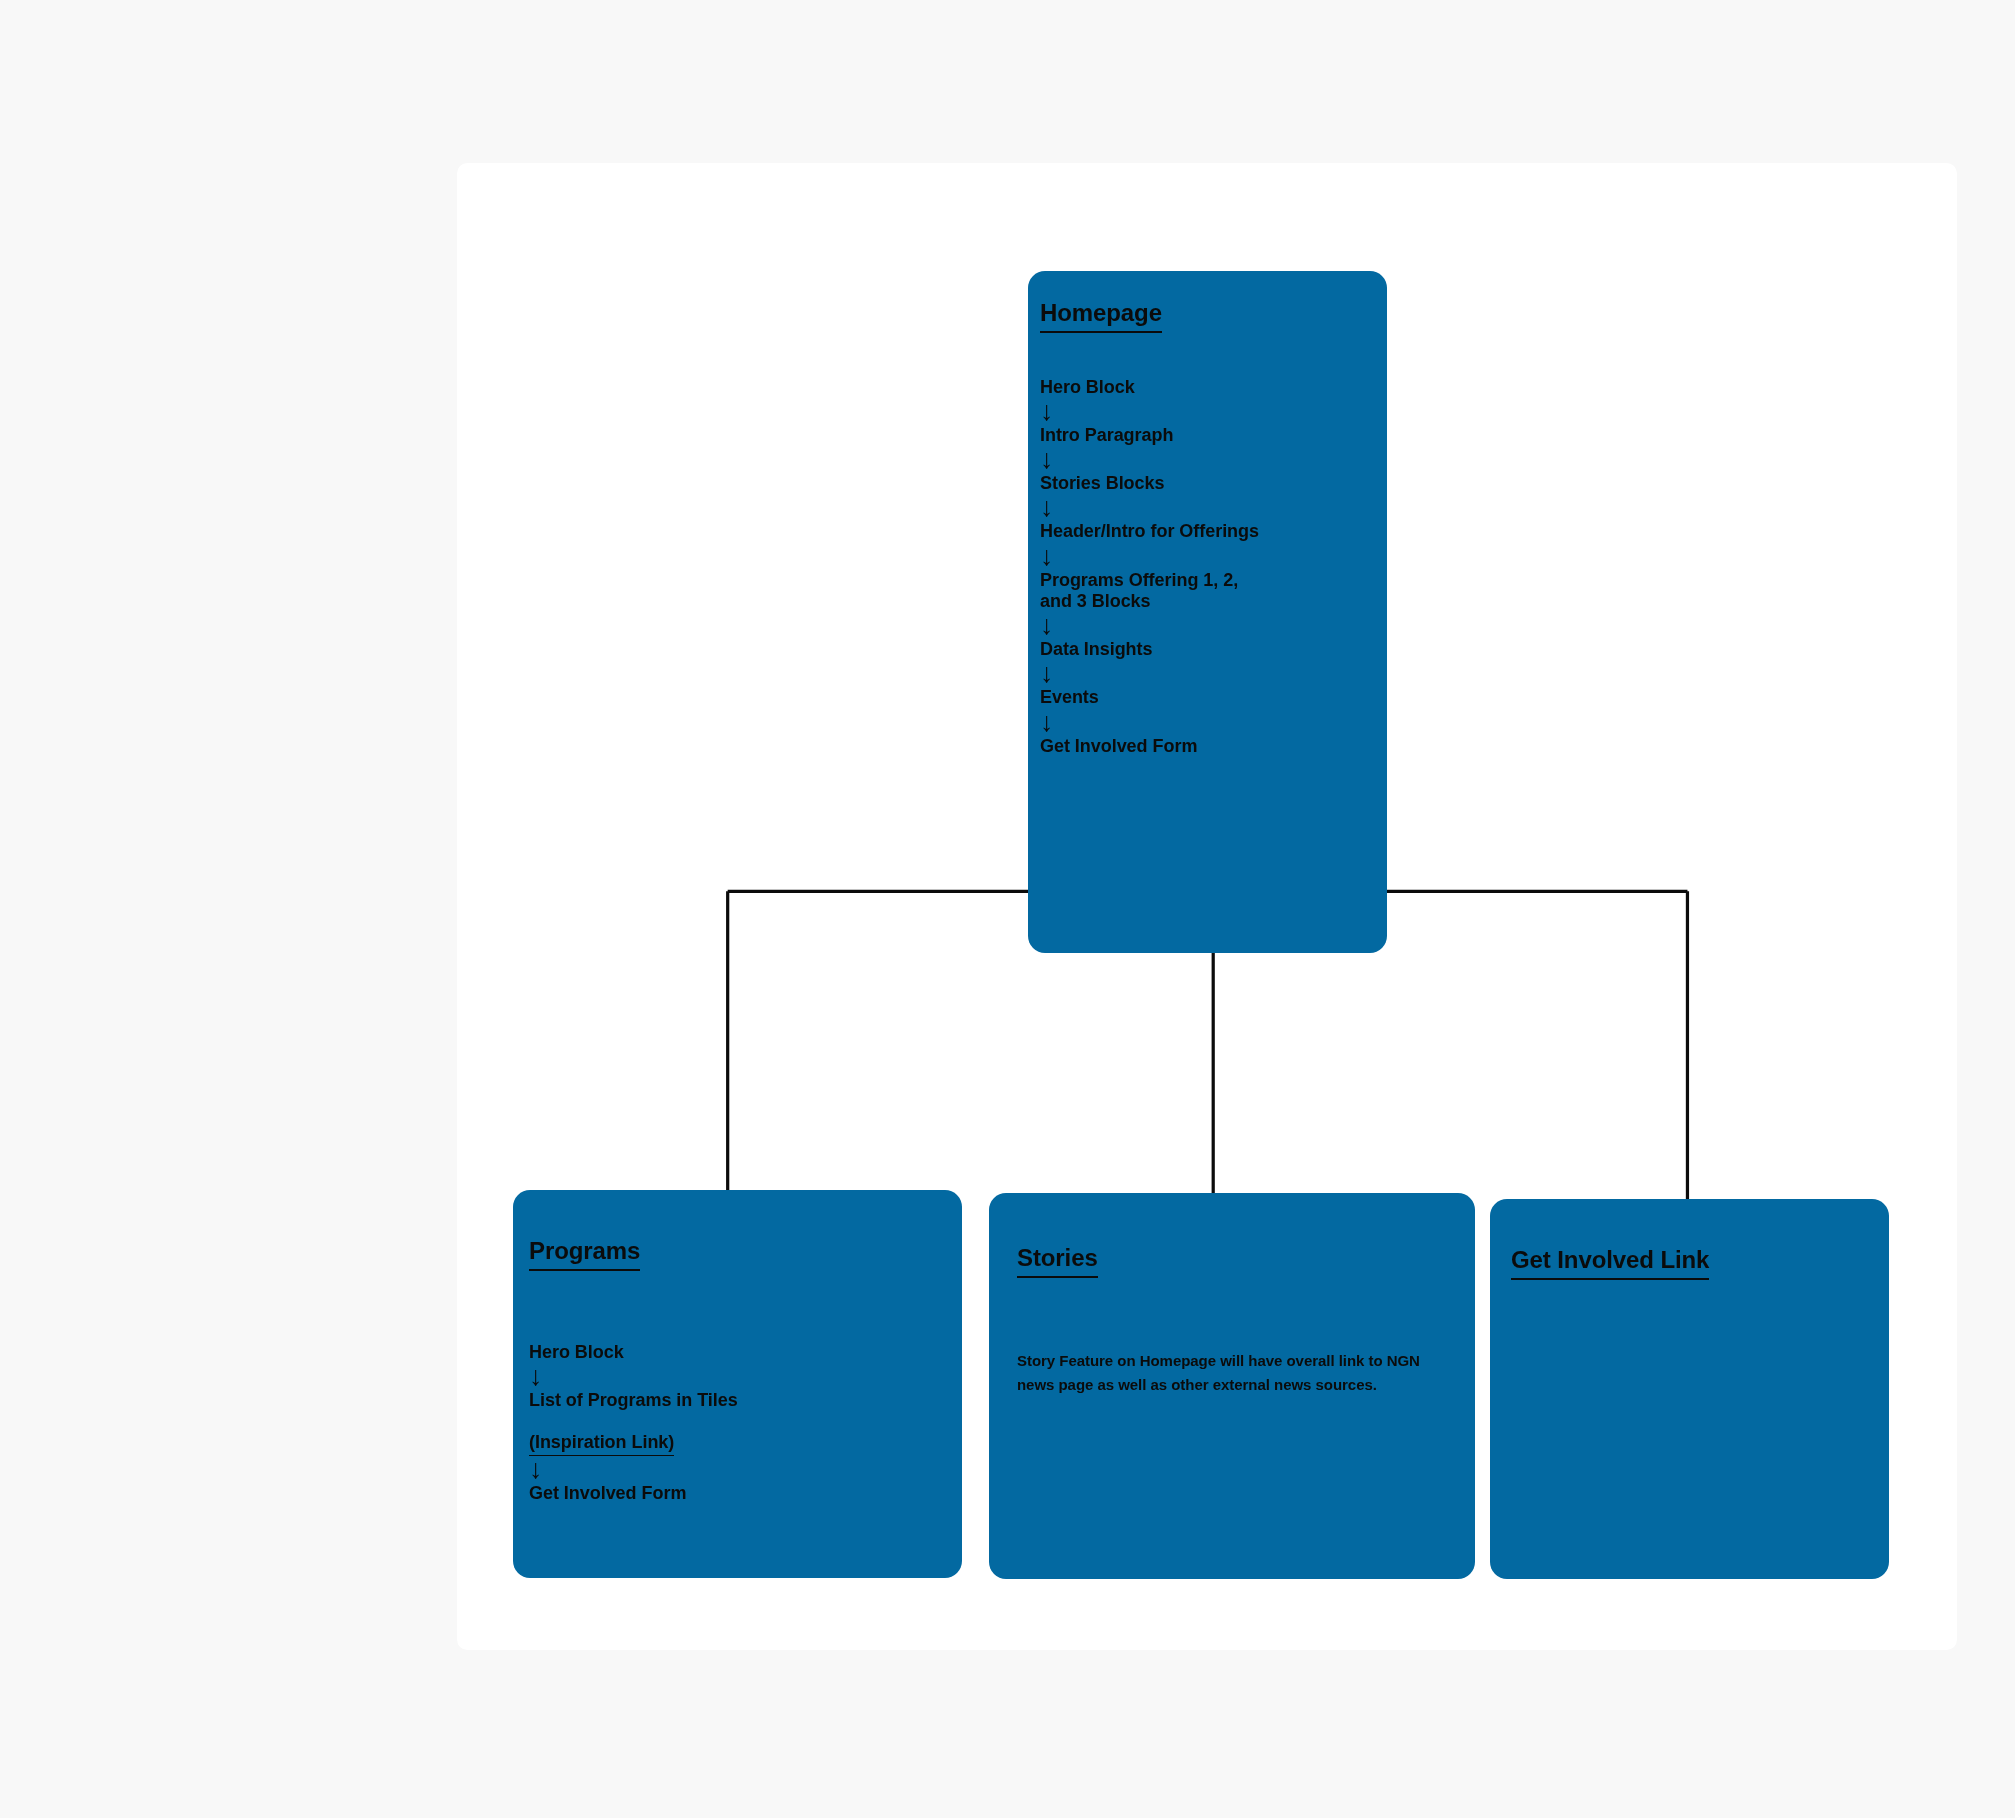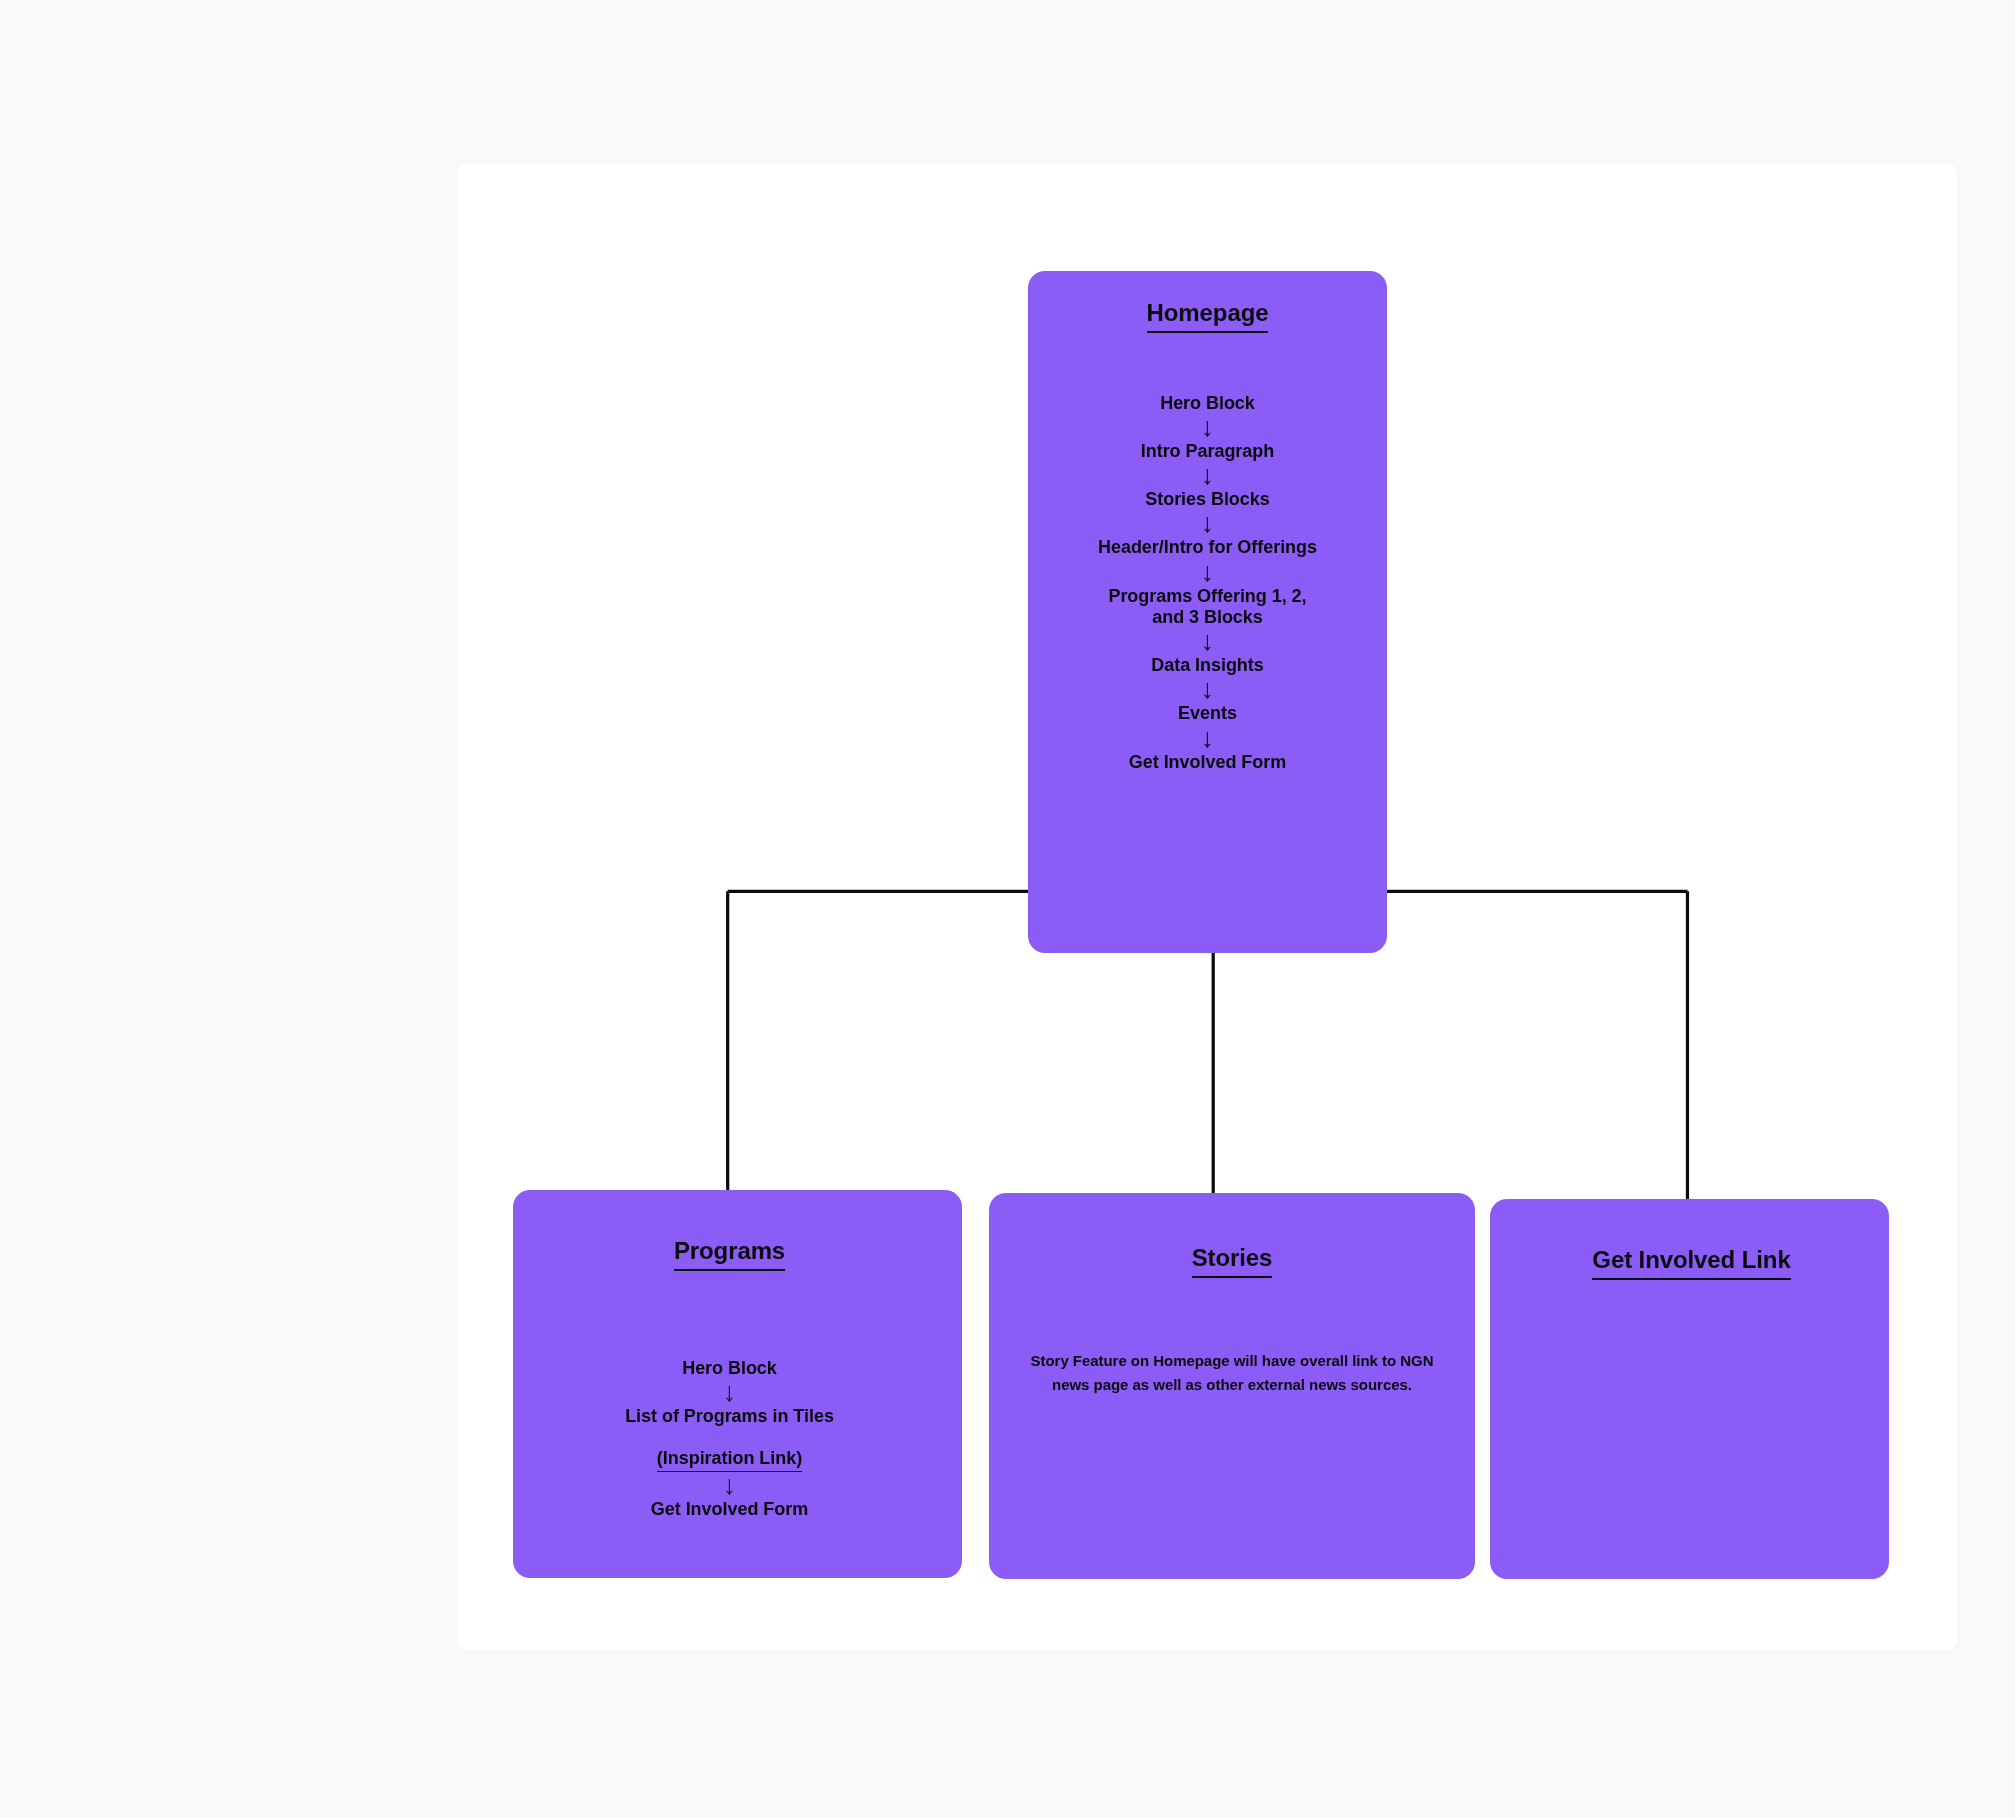--- a/index.html
+++ b/index.html
@@ -37,24 +37,23 @@
     left: 0;
     top: 0;
     width: 2424px;
     height: 1818px;
     pointer-events: none;
   }
 
   
   .node-box {
     position: absolute;
-    background: #8b5cf6;
+    background: #0369a1;
     border-radius: 17px;
     box-sizing: border-box;
-    text-align: center;
     color: #0b0b0b;
   }
 
   #box-homepage {
     left: 1028px;
     top: 271px;
     width: 359px;
     height: 682px;
     padding: 29px 12px 0 12px;
   }
@@ -90,21 +89,21 @@
     display: block;
   }
   .node-title span.ul {
     display: inline-block;
     border-bottom: 2px solid #0b0b0b;
     padding-bottom: 4.4px;
   }
 
   
   .flow {
-    margin-top: 16px;
+    margin-top: 0;
   }
   .step {
     font-size: 18px;
     font-weight: 700;
     line-height: 1.18;
     letter-spacing: -0.04px;
     white-space: pre-line;
   }
   .step .ul {
     display: inline-block;

